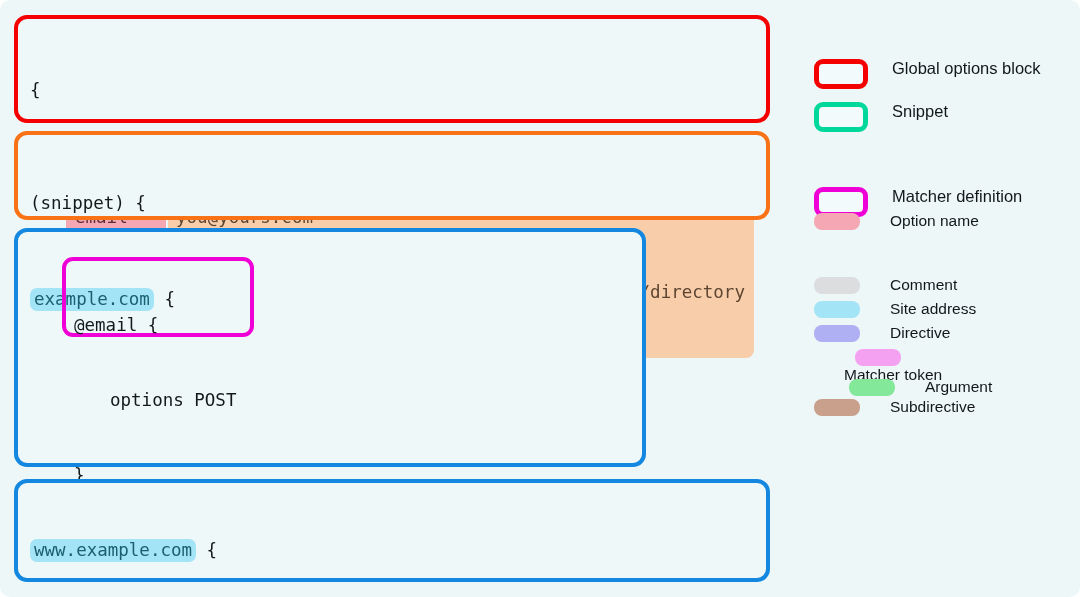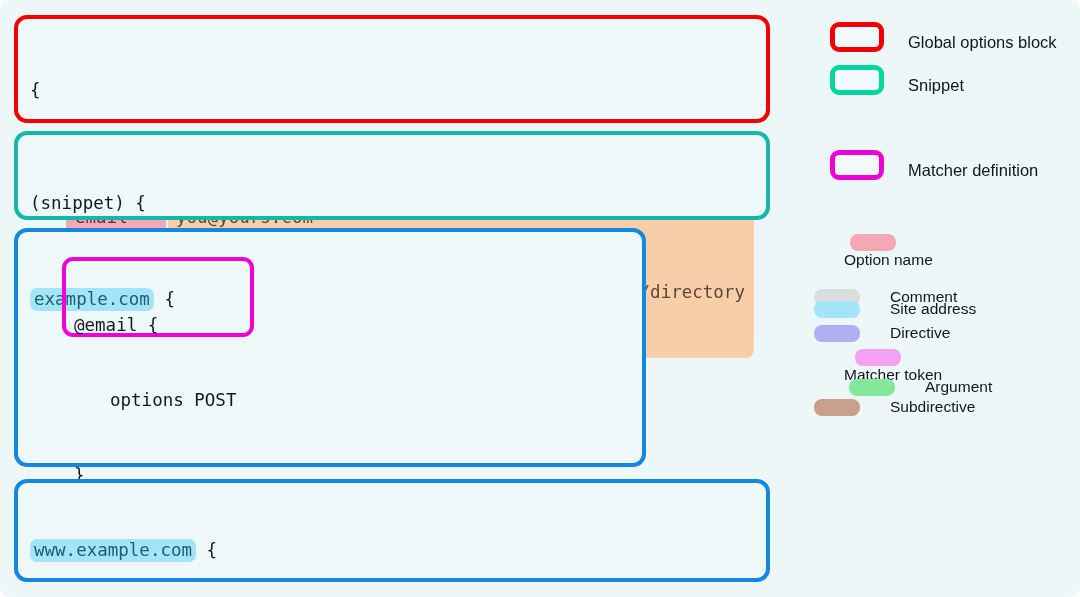--- a/index.html
+++ b/index.html
@@ -97,21 +97,21 @@
   .optpair .vals span {
     display: block;
     color: #5e4532;
     height: 25px;
     line-height: 25px;
   }
 
   
   #block-snippet {
     left: 14px; top: 131px; width: 756px; height: 89px;
-    border: 4px solid #14b8a6;
+    border: 4px solid #f97316;
   }
   #block-snippet .inner { padding: 6px 0 0 12px; }
 
   
   #block-site1 {
     left: 14px; top: 228px; width: 632px; height: 239px;
     border: 4px solid #1488e0;
   }
   #block-site1 .inner { padding: 5px 0 0 12px; }
 
@@ -139,22 +139,23 @@
   
   #legend {
     position: absolute;
     left: 800px; top: 0px;
     width: 280px; height: 597px;
   }
 
   .legend-outline-row {
     position: absolute;
     display: flex;
-    align-items: flex-end;
-    left: 30px;
+    align-items: flex-start;
+    left: 14px;
+    margin-top: 37px;
   }
   .outline-swatch {
     width: 54px; height: 30px;
     border-radius: 9px;
     box-sizing: border-box;
     background: #f2fafb;
     flex: 0 0 auto;
   }
   .legend-outline-row .lbl {
     margin-left: 24px;
@@ -266,27 +267,27 @@
       <span class="outline-swatch" style="border: 5px solid rgb(0, 215, 154);"></span>
       <span class="lbl">Snippet</span>
     </div>
 
 
     <div class="legend-outline-row" style="top:150px;">
       <span class="outline-swatch" style="border: 5px solid rgb(239, 0, 215);"></span>
       <span class="lbl">Matcher definition</span>
     </div>
 
-    <div class="legend-fill-row" style="top:234px;flex-direction:column;">
+    <div class="legend-fill-row" style="top:212px;">
       <span class="fill-swatch" style="background: rgb(245, 167, 180);"></span>
       <span class="lbl">Option name</span>
     </div>
 
 
-    <div class="legend-fill-row" style="top:288px;justify-content:flex-end;">
+    <div class="legend-fill-row" style="top:276px;justify-content:flex-end;">
       <span class="fill-swatch" style="background: rgb(220, 221, 223);"></span>
       <span class="lbl">Comment</span>
     </div>
 
     <div class="legend-fill-row" style="top:300px;">
       <span class="fill-swatch" style="background: rgb(163, 228, 247);"></span>
       <span class="lbl">Site address</span>
     </div>
 
     <div class="legend-fill-row" style="top:324px;">

